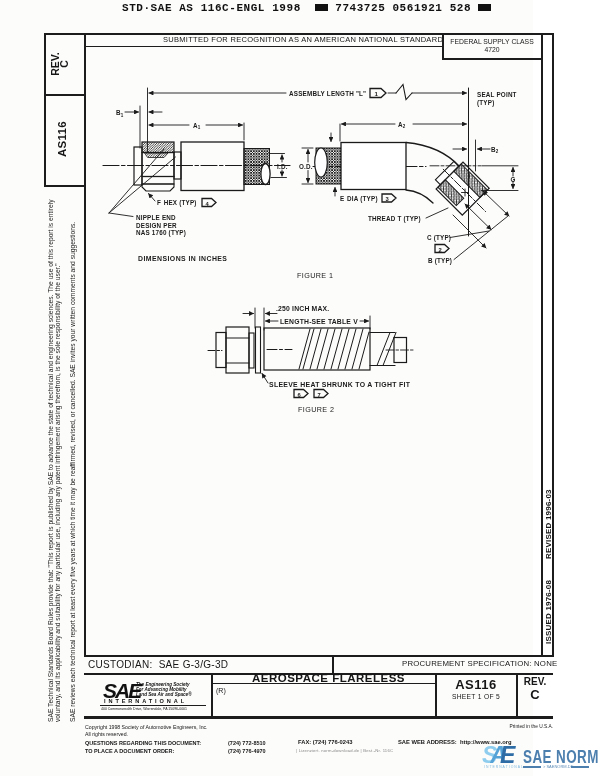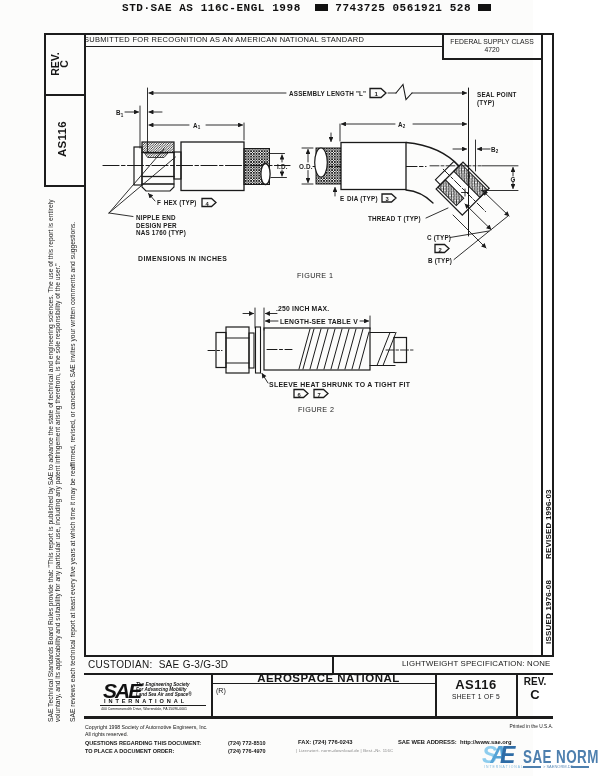--- a/index.html
+++ b/index.html
@@ -25,21 +25,21 @@
 <div class="hl" style="left:44px;top:94px;width:42px"></div>
 
 <div class="hl" style="left:44px;top:185px;width:42px"></div>
 
 <div class="t rot" style="left:51px;top:91px;font-size:10.5px;font-weight:bold;width:54px;text-align:center;line-height:9px">REV.<br>C</div>
 
 <div class="t rot" style="left:56px;top:171px;font-size:11.5px;font-weight:bold;width:64px;text-align:center;letter-spacing:.3px">AS116</div>
 
 <div class="hl" style="left:84px;top:45.5px;width:360px;height:1.5px"></div>
 
-<div class="t" style="left:84px;top:34.5px;width:438px;font-size:7.5px;letter-spacing:.3px">SUBMITTED FOR RECOGNITION AS AN AMERICAN NATIONAL STANDARD</div>
+<div class="t" style="left:84px;top:34.5px;width:438px;text-align:center;font-size:7.5px;letter-spacing:.3px">SUBMITTED FOR RECOGNITION AS AN AMERICAN NATIONAL STANDARD</div>
 
 <div class="vl" style="left:442px;top:33px;height:26px"></div>
 <div class="hl" style="left:442px;top:58px;width:100px;height:1.5px"></div>
 <div class="t" style="left:442px;top:38px;width:100px;text-align:center;font-size:6.8px;line-height:8px">FEDERAL SUPPLY CLASS<br>4720</div>
 
 <div class="vl" style="left:541px;top:33px;height:624px"></div>
 
 <div class="vl" style="left:552px;top:33px;height:624px"></div>
 
 <div class="t rot" style="left:543.5px;top:559px;font-size:8px;font-weight:bold;letter-spacing:.2px">REVISED 1996-03</div>
@@ -52,32 +52,32 @@
 <div class="t" style="left:69px;top:722px;font-size:6.7px;color:#222;transform:rotate(-90deg);transform-origin:0 0">SAE reviews each technical report at least every five years at which time it may be reaffirmed, revised, or cancelled. SAE invites your written comments and suggestions.</div>
 
 <div class="hl" style="left:84px;top:655px;width:469px"></div>
 
 <div class="hl" style="left:84px;top:673px;width:469px"></div>
 
 <div class="t" style="left:88px;top:658.5px;font-size:10px;letter-spacing:.3px">CUSTODIAN:&nbsp; SAE G-3/G-3D</div>
 
 <div class="vl" style="left:332px;top:655px;height:19px"></div>
 
-<div class="t" style="left:402px;top:658.5px;font-size:7.8px;letter-spacing:.2px">LIGHTWEIGHT SPECIFICATION: NONE</div>
+<div class="t" style="left:402px;top:658.5px;font-size:7.8px;letter-spacing:.2px">PROCUREMENT SPECIFICATION: NONE</div>
 
 <div class="hl" style="left:84px;top:716px;width:469px;height:2.5px"></div>
 
 <div class="vl" style="left:211px;top:673px;height:45px"></div>
 
 <div class="vl" style="left:435px;top:673px;height:45px"></div>
 
 <div class="vl" style="left:516px;top:673px;height:45px"></div>
 
 <div class="t" style="left:435px;top:675px;"></div>
-<div class="t" style="left:217px;top:671.5px;width:223px;text-align:center;font-size:11.5px;font-weight:bold;letter-spacing:.5px">AEROSPACE NATIONAL</div>
+<div class="t" style="left:217px;top:671.5px;width:223px;text-align:center;font-size:11.5px;font-weight:bold;letter-spacing:.5px">AEROSPACE FLARELESS</div>
 
 <div class="hl" style="left:212px;top:682.8px;width:223px;height:1.4px"></div>
 
 <div class="t" style="left:216px;top:687px;font-size:7.1px">(R)</div>
 
 
 <div class="t" style="left:436px;top:677px;width:80px;text-align:center;font-size:13px;font-weight:bold;letter-spacing:.5px">AS116</div>
 <div class="t" style="left:436px;top:692.5px;width:80px;text-align:center;font-size:6.7px;letter-spacing:.3px">SHEET 1 OF 5</div>
 
 <div class="t" style="left:517px;top:675.5px;width:36px;text-align:center;font-size:10px;font-weight:bold">REV.</div>

